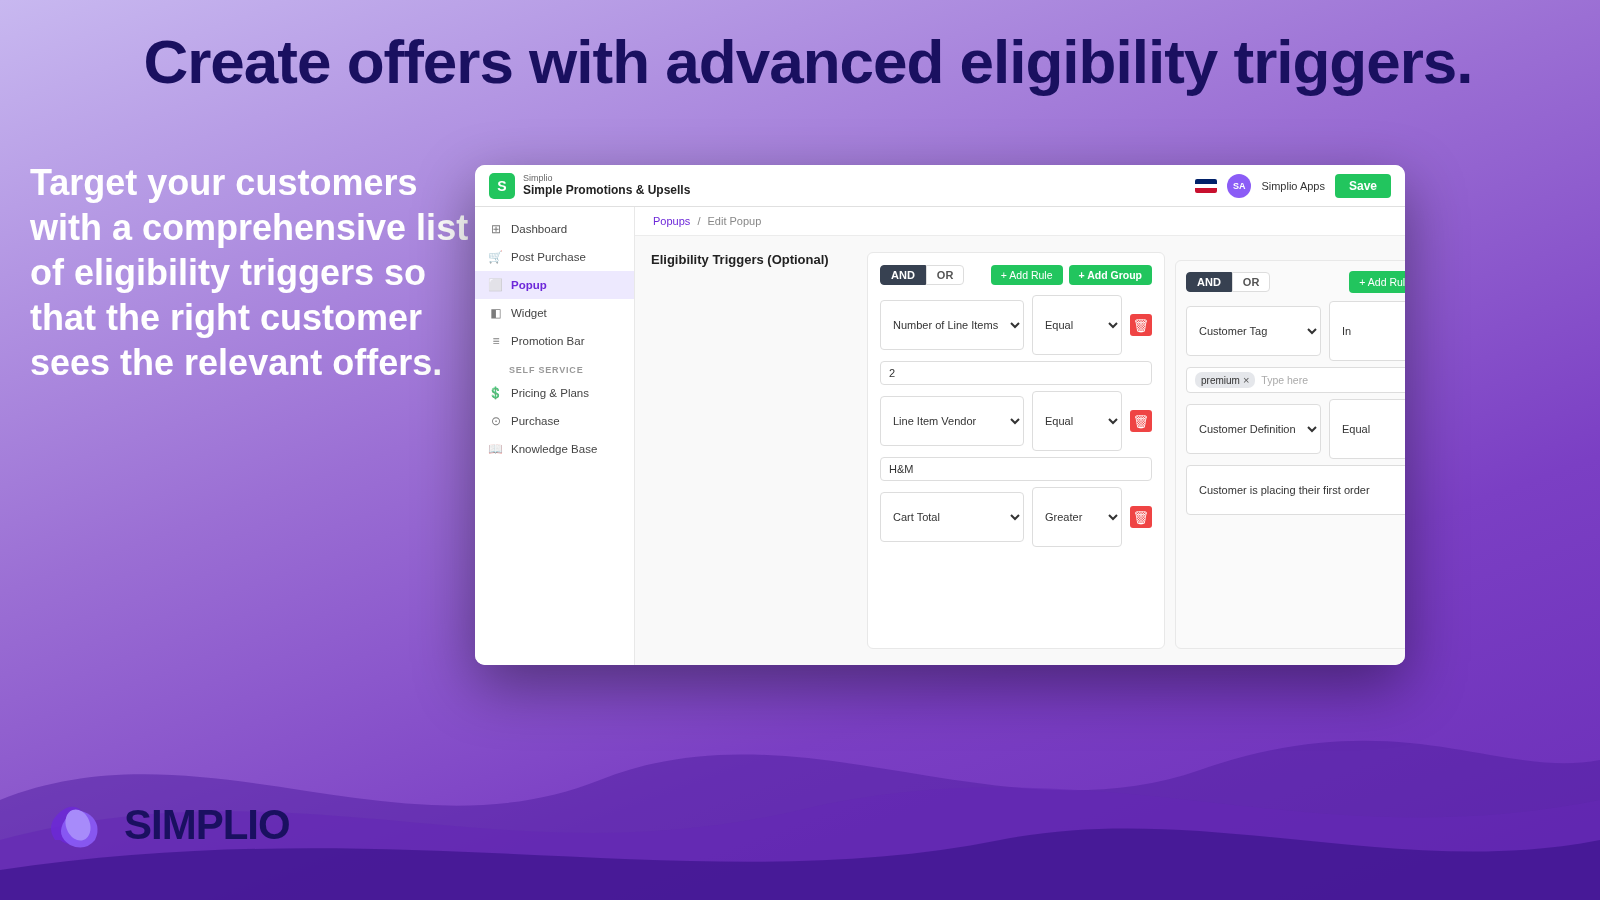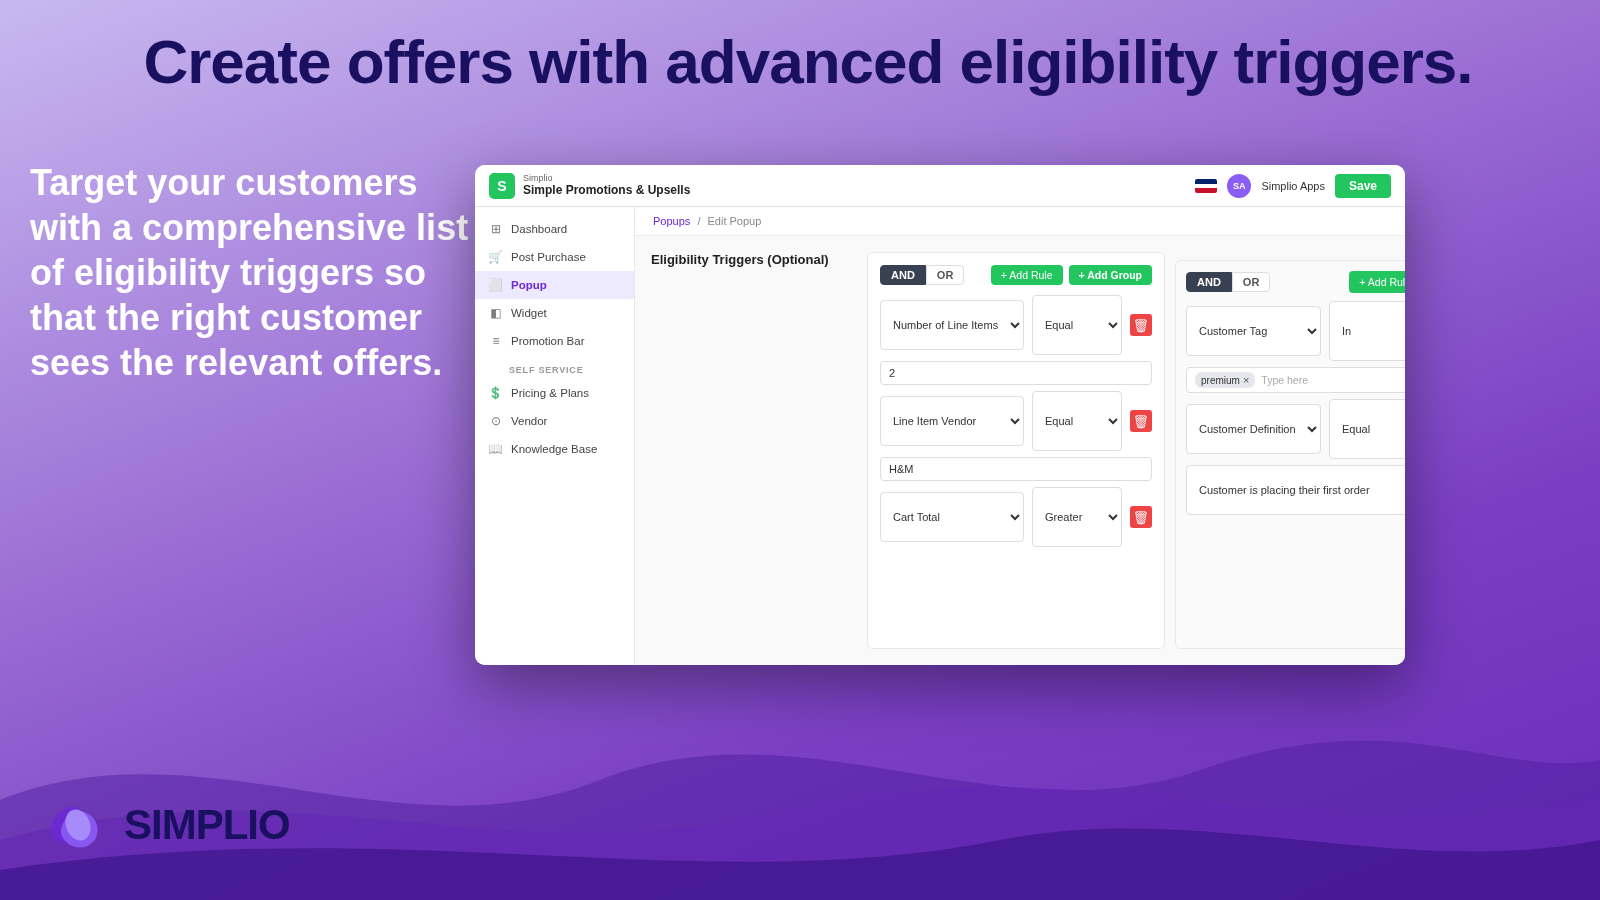--- a/index.html
+++ b/index.html
@@ -502,21 +502,21 @@
       </div>
 
       <div class="sidebar-section-label">SELF SERVICE</div>
 
       <div class="sidebar-item">
         <span class="sidebar-icon">💲</span>
         <span>Pricing &amp; Plans</span>
       </div>
       <div class="sidebar-item">
         <span class="sidebar-icon">⊙</span>
-        <span>Vendor</span>
+        <span>Purchase</span>
       </div>
       <div class="sidebar-item">
         <span class="sidebar-icon">📖</span>
         <span>Knowledge Base</span>
       </div>
     </div>
 
     <div class="main-content">
 
       <div class="breadcrumb">

